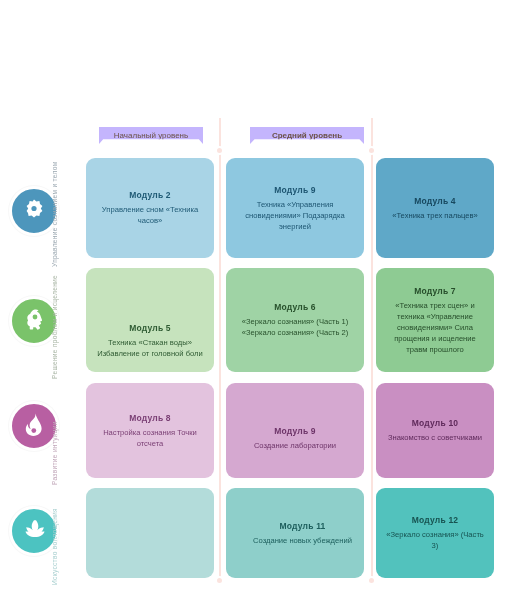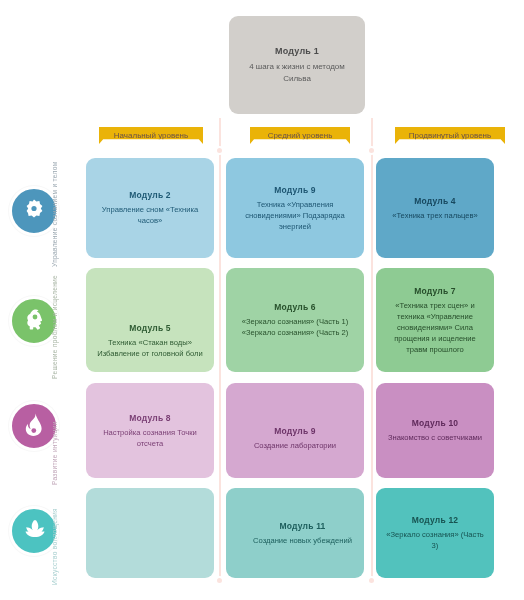--- a/index.html
+++ b/index.html
@@ -51,29 +51,29 @@
   }
   .top-card .m-desc {
     font-size: 8px; color: #5b5b5b; line-height: 1.45;
   }
 
   
   .ribbon {
     position: absolute;
     top: 127px;
     height: 17px;
-    background: #eab308;
+    background: #c4b5fd;
     display: flex; align-items: center; justify-content: center;
     color: #6b5248;
     font-size: 8px;
     padding: 0 12px;
     clip-path: polygon(0 0, 100% 0, 100% 100%, 96% 72%, 4% 72%, 0 100%);
   }
   .ribbon.h1 { left: 99px;  width: 104px; }
-  .ribbon.h2 { left: 250px; width: 100px; }
+  .ribbon.h2 { left: 250px; width: 114px; font-weight: bold; }
   .ribbon.h3 { left: 395px; width: 110px; }
 
   
   .card {
     position: absolute;
     border-radius: 9px;
     display: flex; flex-direction: column;
     align-items: center; justify-content: center;
     text-align: center;
     padding: 0 9px;
@@ -125,28 +125,23 @@
 
 <div id="root">
 
   <div class="vline c1"></div>
   <div class="vline c2"></div>
   <div class="vdot c1 top"></div>
   <div class="vdot c2 top"></div>
   <div class="vdot c1 bot"></div>
   <div class="vdot c2 bot"></div>
 
-  <div class="top-card">
-    <div class="m-title">Модуль 1</div>
-    <div class="m-desc">4 шага к жизни с методом Сильва</div>
-  </div>
 
   <div class="ribbon h1">Начальный уровень</div>
   <div class="ribbon h2">Средний уровень</div>
-  <div class="ribbon h3">Продвинутый уровень</div>
 
   <div id="rows-host">
       <div class="rail-icon" style="top: 186px; background: rgb(77, 150, 188);">
         <span><svg viewBox="0 0 24 24">
             <path d="M12 2.6l2.4 1.9 3-.5.6 3 2.4 1.9-1.6 2.6 1.6 2.6-2.4 1.9-.6 3-3-.5-2.4 1.9-2.4-1.9-3 .5-.6-3L4.6 14.1 6.2 11.5 4.6 8.9l2.4-1.9.6-3 3 .5z"></path>
             <circle cx="12" cy="11.5" r="2.6" fill="#4d96bc"></circle>
           </svg></span>
       </div>
       <div class="rail-label" style="top: 260px; color: rgb(154, 167, 176);">Управление сознанием и телом</div>
       <div class="card col1 row1" style="background: rgb(169, 212, 230);">

